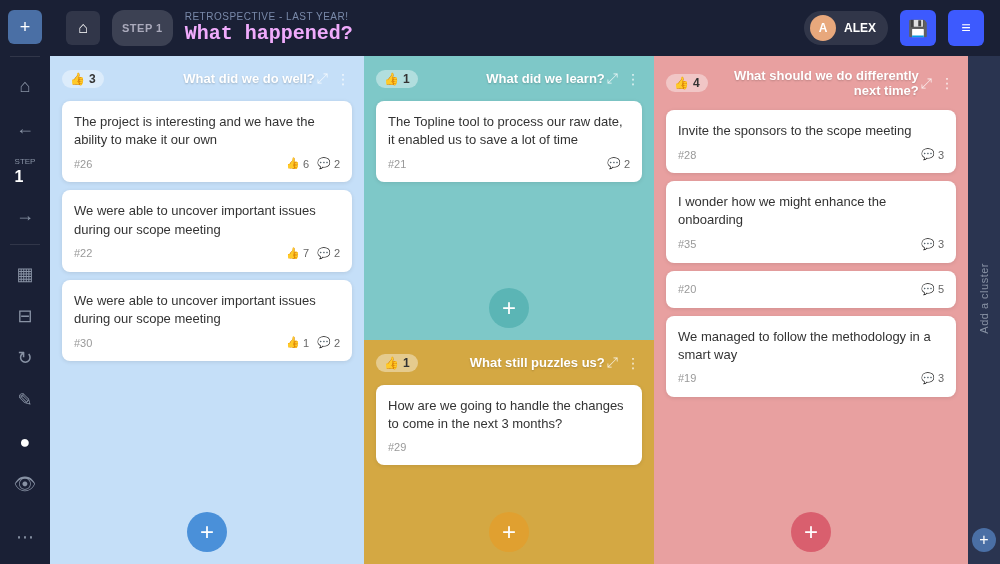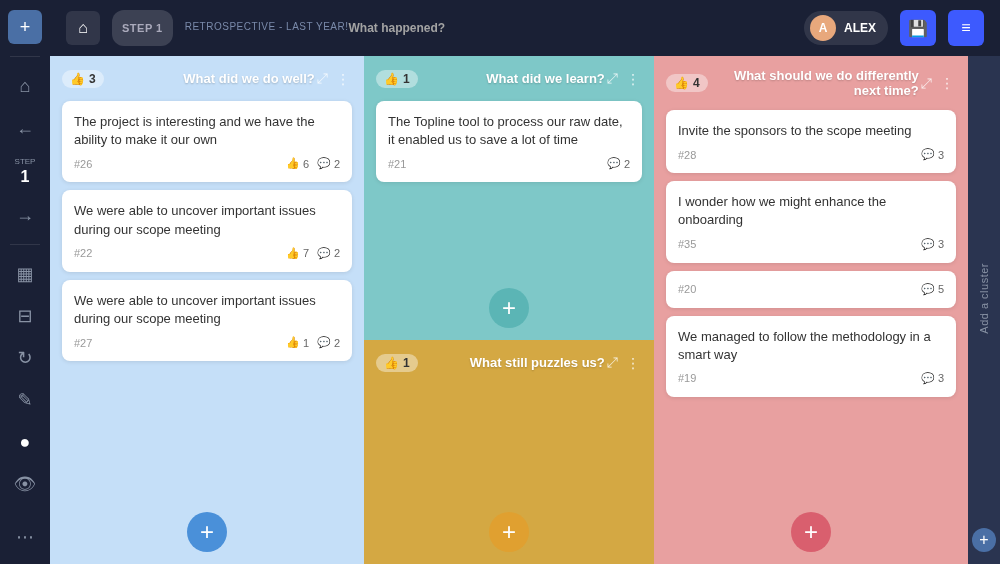--- a/index.html
+++ b/index.html
@@ -30,21 +30,21 @@
     }
     .sidebar-icon.active { color: white; }
     .sidebar-icon.add-btn {
       background: #4a6fa5;
       color: white;
       border-radius: 6px;
     }
     .sidebar-step {
       display: flex;
       flex-direction: column;
-      align-items: center;
+      align-items: flex-start;
       color: #8892a4;
       font-size: 9px;
       gap: 2px;
       margin: 4px 0;
     }
     .sidebar-step .step-label { font-size: 8px; text-transform: uppercase; color: #8892a4; }
     .sidebar-step .step-num { font-size: 16px; color: white; font-weight: bold; }
     .sidebar-divider { width: 30px; height: 1px; background: rgba(255,255,255,0.1); margin: 4px 0; }
     .sidebar-bottom { margin-top: auto; }
 
@@ -80,23 +80,23 @@
     }
     .topbar-step-badge {
       background: rgba(255,255,255,0.15);
       color: #aab;
       font-size: 11px;
       padding: 12px 10px;
       border-radius: 12px;
       font-weight: 600;
       letter-spacing: 0.5px;
     }
-    .topbar-title-group { display: flex; flex-direction: row; }
+    .topbar-title-group { display: flex; flex-direction: column; }
     .topbar-subtitle { font-size: 10px; color: #7a8aaa; letter-spacing: 0.5px; text-transform: uppercase; }
-    .topbar-title { font-size: 12px; color: #a3a3a3; font-weight: 600; }
+    .topbar-title { font-size: 20px; color: #f0abfc; font-weight: 600; font-family: Liberation Mono, monospace; }
     .topbar-spacer { flex: 1; }
     .topbar-user {
       display: flex;
       align-items: center;
       gap: 8px;
       background: rgba(255,255,255,0.1);
       border-radius: 20px;
       padding: 4px 12px 4px 6px;
       color: white;
       font-size: 12px;
@@ -377,21 +377,21 @@
                 <span>💬</span>
                 <span>2</span>
               </span>
           </div>
         </div>
       </div>
 
       <div class="card">
         <div class="card-text">We were able to uncover important issues during our scope meeting</div>
         <div class="card-footer">
-          <span class="card-id">#27</span>
+          <span class="card-id">#30</span>
           <div class="card-meta">
             <span class="card-likes">
                 <span class="thumb-icon">👍</span>
                 <span>1</span>
               </span>
             <span class="card-comments">
                 <span>💬</span>
                 <span>2</span>
               </span>
           </div>
@@ -438,20 +438,26 @@
             <span>👍</span>
             <span>1</span>
           </div>
           <span class="column-title">What still puzzles us?</span>
           <div class="column-actions">
             <button class="col-action-btn">⤢</button>
             <button class="col-action-btn">⋮</button>
           </div>
         </div>
 
+        <div class="card">
+          <div class="card-text">How are we going to handle the changes to come in the next 3 months?</div>
+          <div class="card-footer">
+            <span class="card-id">#29</span>
+          </div>
+        </div>
 
         <button class="add-card-btn add-card-btn-gold" style="align-self:center; margin-top:auto;">+</button>
       </div>
     </div>
 
     <div class="column column-pink">
       <div class="column-header">
         <div class="column-badge">
           <span>👍</span>
           <span>4</span>

